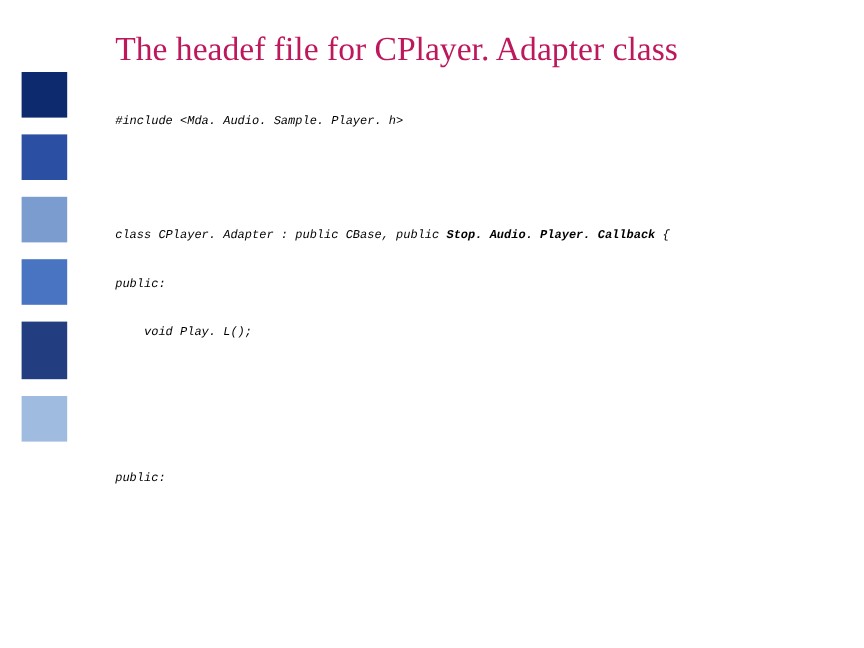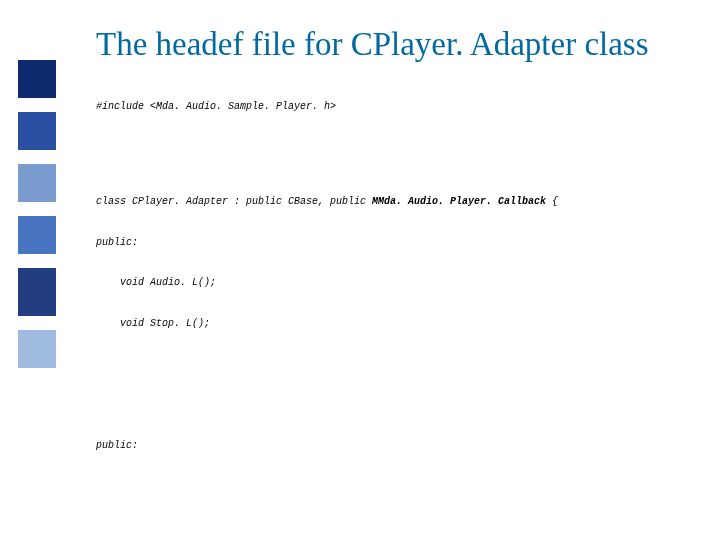--- a/index.html
+++ b/index.html
@@ -30,23 +30,23 @@
   .sq5 { background: #223d80; height: 48px; }
   .sq6 { background: #9fbce0; }
   .content {
     position: absolute;
     left: 96px;
     top: 26px;
     right: 10px;
   }
   .title {
     font-family: "Times New Roman", Times, serif;
-    font-size: 33px;
+    font-size: 28px;
     font-weight: 400;
-    color: #0369a1;
+    color: #be185d;
     margin: 0 0 10px 0;
   }
   .code {
     font-family: "Courier New", Courier, monospace;
     font-size: 10px;
     line-height: 1.35;
     color: #000000;
     white-space: pre;
   }
   .bold { font-weight: bold; }
@@ -64,24 +64,23 @@
   <div class="sq sq6"></div>
 </div>
 
 <div class="content">
   <h1 class="title">The headef file for CPlayer. Adapter class</h1>
 
   <div class="code">
     <div class="block"><span>#include &lt;Mda. Audio. Sample. Player. h&gt;</span></div>
 
     <div class="block">
-      <div><span>class CPlayer. Adapter : public CBase, public </span><span class="bold">MMda. Audio. Player. Callback</span><span> {</span></div>
+      <div><span>class CPlayer. Adapter : public CBase, public </span><span class="bold">Stop. Audio. Player. Callback</span><span> {</span></div>
       <div>public:</div>
-      <div>    void Audio. L();</div>
-      <div>    void Stop. L();</div>
+      <div>    void Play. L();</div>
     </div>
 
     <div class="block">
       <div>public:</div>
       
       
     </div>
 
     
   </div>

